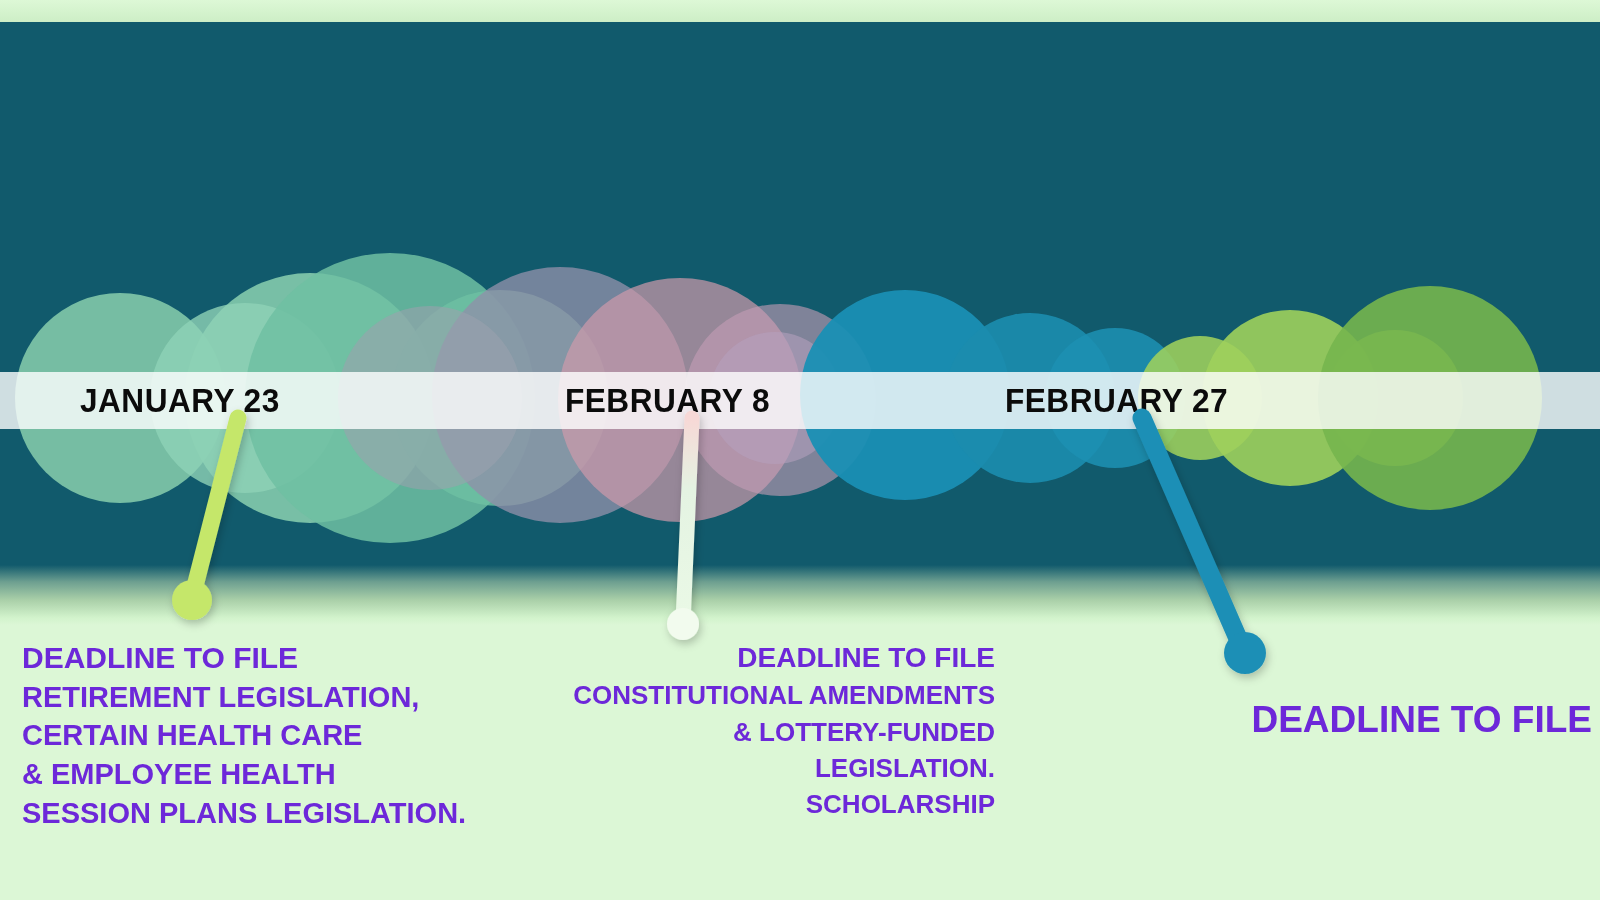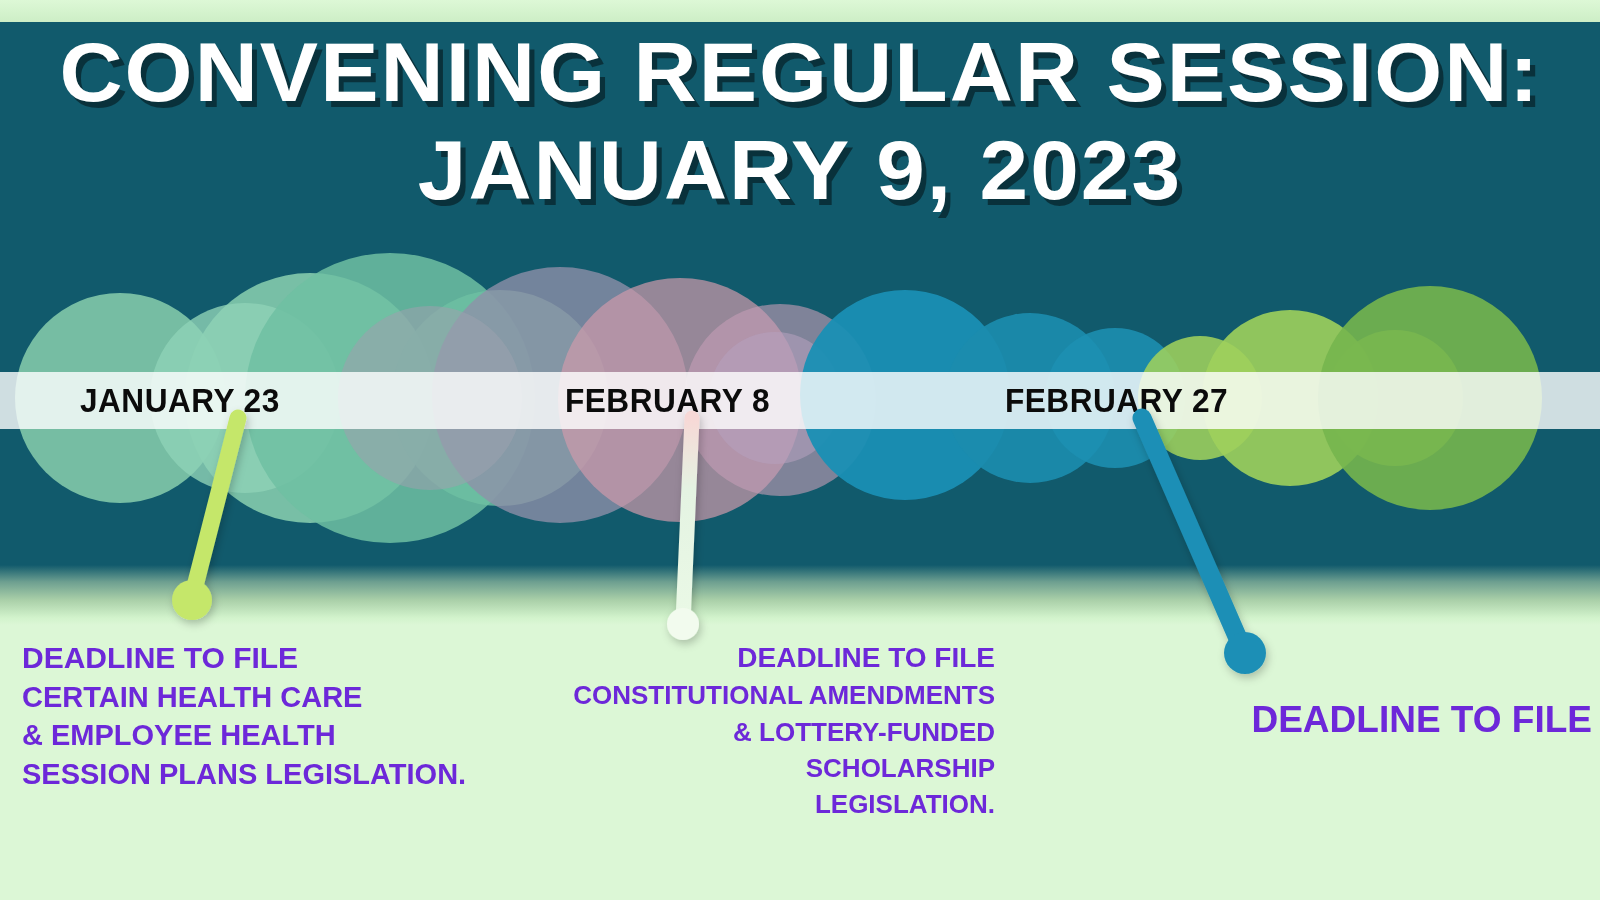--- a/index.html
+++ b/index.html
@@ -128,24 +128,20 @@
       <div class="circ" style="left: 945px; top: 313px; width: 170px; height: 170px; background: rgb(27, 140, 174); opacity: 0.92;"></div>
       <div class="circ" style="left: 1045px; top: 328px; width: 140px; height: 140px; background: rgb(29, 143, 178); opacity: 0.88;"></div>
       <div class="circ" style="left: 1138px; top: 336px; width: 124px; height: 124px; background: rgb(158, 208, 92); opacity: 0.88;"></div>
       <div class="circ" style="left: 1202px; top: 310px; width: 176px; height: 176px; background: rgb(158, 208, 92); opacity: 0.9;"></div>
       <div class="circ" style="left: 1327px; top: 330px; width: 136px; height: 136px; background: rgb(158, 208, 92); opacity: 0.85;"></div>
       <div class="circ" style="left: 1318px; top: 286px; width: 224px; height: 224px; background: rgb(117, 181, 78); opacity: 0.9;"></div>
     </div>
 
   <div class="panel-fade"></div>
 
-  <div class="headline">
-    <span class="hl hl-1">CONVENING REGULAR SESSION:</span>
-    <span class="hl hl-2">JANUARY 9, 2023</span>
-  </div>
 
   <div class="band"></div>
 
   <div class="band-labels">
     <span class="band-label bl-0">JANUARY 23</span>
     <span class="band-label bl-1">FEBRUARY 8</span>
     <span class="band-label bl-2">FEBRUARY 27</span>
   </div>
 
   <svg class="pins" width="1600" height="900" viewBox="0 0 1600 900">
@@ -171,30 +167,31 @@
     </g>
 
     <g filter="url(#pinShadow)">
       <line x1="1142" y1="418" x2="1243" y2="650" stroke="#1e8fb6" stroke-width="19" stroke-linecap="round"></line>
       <circle cx="1245" cy="653" r="21" fill="#1e8fb6"></circle>
     </g>
   </svg>
 
   <div class="note note-0">
     <span class="nl nl-0">DEADLINE TO FILE</span>
+    <span class="nl nl-1">RETIREMENT LEGISLATION,</span>
     <span class="nl nl-2">CERTAIN HEALTH CARE</span>
     <span class="nl nl-3">&amp; EMPLOYEE HEALTH</span>
     <span class="nl nl-4">SESSION PLANS LEGISLATION.</span>
   </div>
 
   <div class="note note-1">
     <span class="nl nl-0">DEADLINE TO FILE</span>
     <span class="nl nl-1">CONSTITUTIONAL AMENDMENTS</span>
     <span class="nl nl-2">&amp; LOTTERY-FUNDED</span>
+    <span class="nl nl-4">LEGISLATION.</span>
     <span class="nl nl-3">SCHOLARSHIP</span>
-    <span class="nl nl-4">LEGISLATION.</span>
   </div>
 
   <div class="note note-2">
     <span class="nl nl-0">DEADLINE TO FILE</span>
   </div>
 
 </div>
 
 </body></html>

